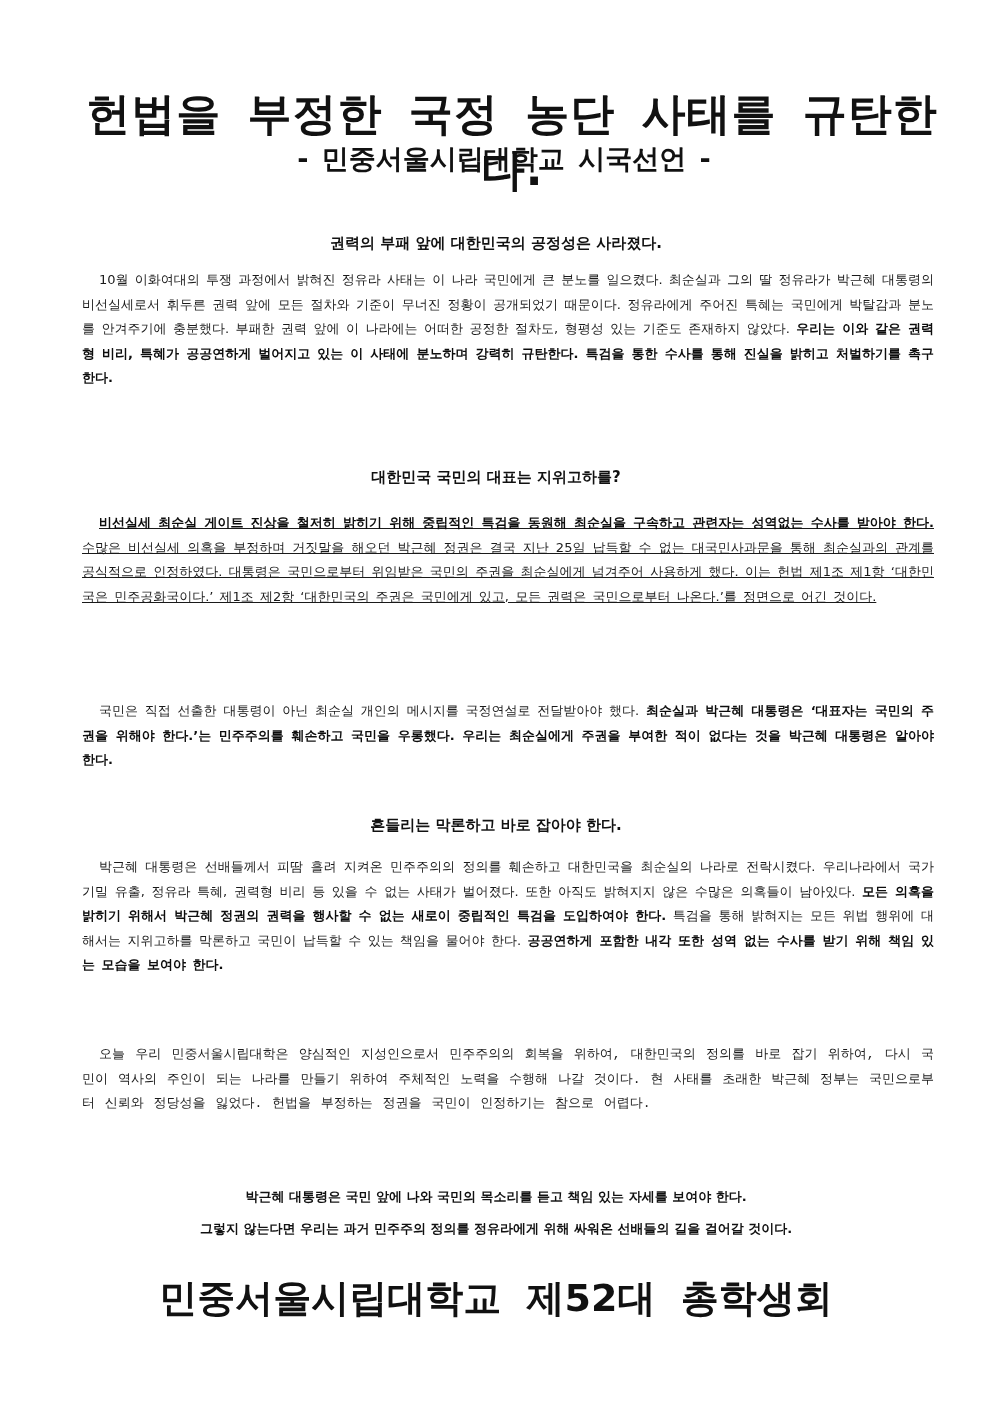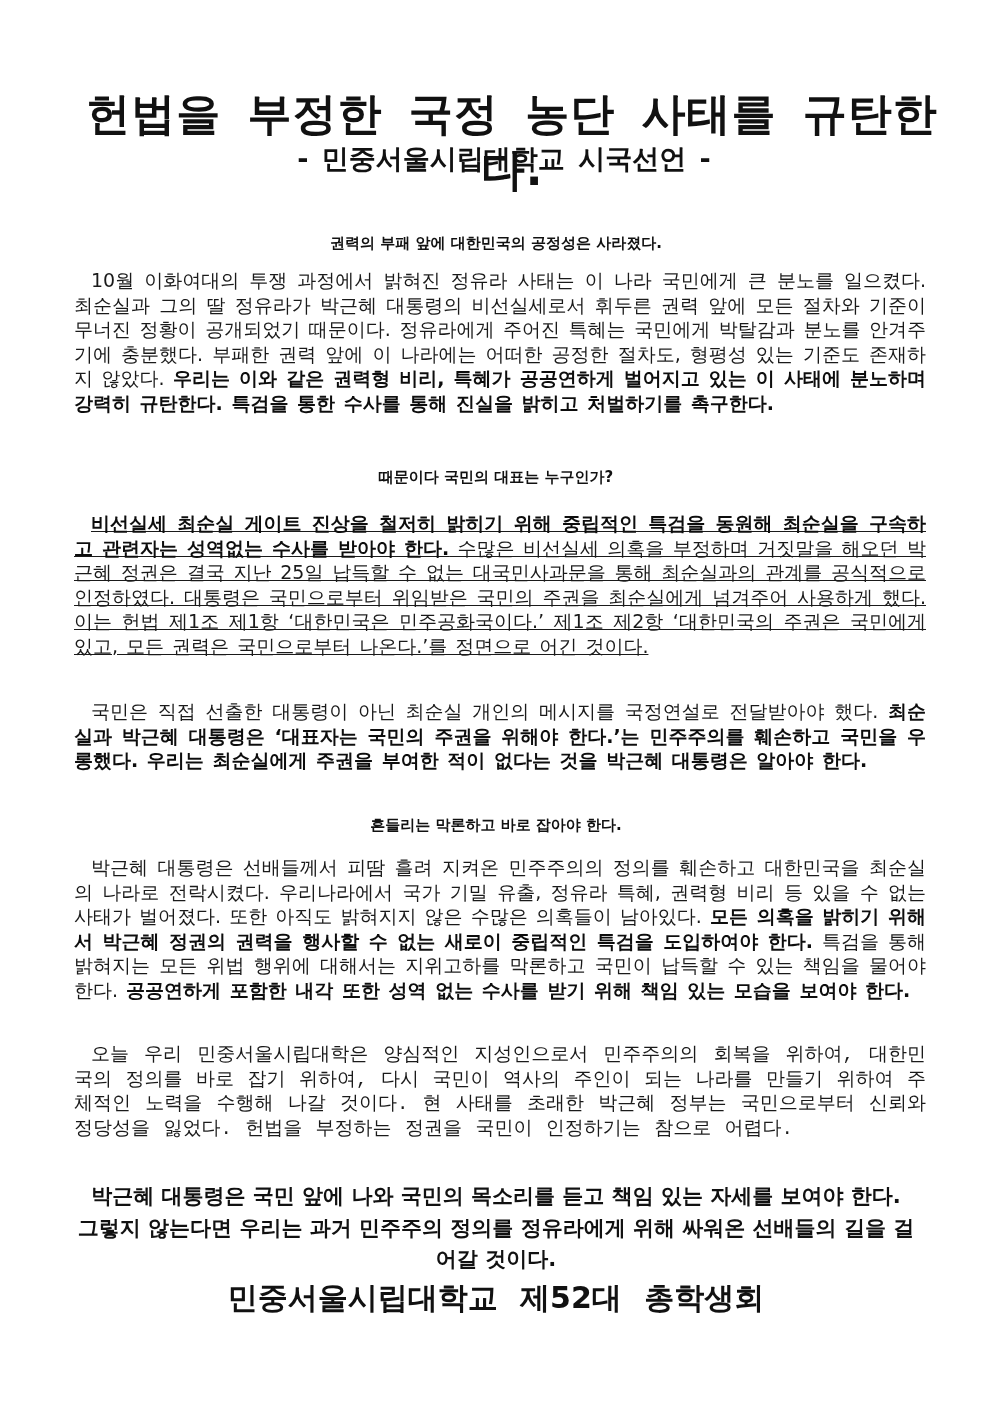--- a/index.html
+++ b/index.html
@@ -51,71 +51,71 @@
       left: 0;
       width: 852px;
       text-align: center;
       font-size: 15px;
       font-weight: bold;
       line-height: 30px;
       margin: 0;
     }
     .para {
       position: absolute;
-      left: 4px;
+      left: 12px;
       width: 852px;
-      font-size: 19px;
+      font-size: 13px;
       line-height: 24.5px;
       text-align: justify;
       text-indent: 17px;
       word-spacing: 2px;
       margin: 0;
       color: #1a1a1a;
     }
     .para .strong {
       font-weight: bold;
       color: #0d0d0d;
     }
     .closing {
       position: absolute;
       left: 0;
       width: 852px;
       text-align: center;
-      font-size: 21px;
+      font-size: 13px;
       font-weight: bold;
       line-height: 31px;
       margin: 0;
     }
     .signature {
       position: absolute;
       left: 0;
       top: 1272px;
       width: 852px;
       text-align: center;
-      font-size: 30px;
+      font-size: 38px;
       font-weight: bold;
       word-spacing: 12px;
       line-height: 52px;
       margin: 0;
     }
   </style>
 </head>
 <body>
 
 <div class="page">
 
   <h1 class="main-title">헌법을 부정한 국정 농단 사태를 규탄한다.</h1>
   <h2 class="sub-title">- 민중서울시립대학교 시국선언 -</h2>
 
   <h3 class="section-heading" style="top:228px;">권력의 부패 앞에 대한민국의 공정성은 사라졌다.</h3>
   <p class="para" style="top:268px;">
     <span>10월 이화여대의 투쟁 과정에서 밝혀진 정유라 사태는 이 나라 국민에게 큰 분노를 일으켰다. 최순실과 그의 딸 정유라가 박근혜 대통령의 비선실세로서 휘두른 권력 앞에 모든 절차와 기준이 무너진 정황이 공개되었기 때문이다. 정유라에게 주어진 특혜는 국민에게 박탈감과 분노를 안겨주기에 충분했다. 부패한 권력 앞에 이 나라에는 어떠한 공정한 절차도, 형평성 있는 기준도 존재하지 않았다. </span><span class="strong">우리는 이와 같은 권력형 비리, 특혜가 공공연하게 벌어지고 있는 이 사태에 분노하며 강력히 규탄한다. 특검을 통한 수사를 통해 진실을 밝히고 처벌하기를 촉구한다.</span>
   </p>
 
-  <h3 class="section-heading" style="top:462px;">때문이다 국민의 대표는 누구인가?</h3>
+  <h3 class="section-heading" style="top:462px;">대한민국 국민의 대표는 지위고하를?</h3>
   <p class="para" style="top:511px;text-decoration:underline;">
     <span class="strong">비선실세 최순실 게이트 진상을 철저히 밝히기 위해 중립적인 특검을 동원해 최순실을 구속하고 관련자는 성역없는 수사를 받아야 한다.</span><span> 수많은 비선실세 의혹을 부정하며 거짓말을 해오던 박근혜 정권은 결국 지난 25일 납득할 수 없는 대국민사과문을 통해 최순실과의 관계를 공식적으로 인정하였다. 대통령은 국민으로부터 위임받은 국민의 주권을 최순실에게 넘겨주어 사용하게 했다. 이는 헌법 제1조 제1항 ‘대한민국은 민주공화국이다.’ 제1조 제2항 ‘대한민국의 주권은 국민에게 있고, 모든 권력은 국민으로부터 나온다.’를 정면으로 어긴 것이다.</span>
   </p>
   <p class="para" style="top:699px;">
     <span>국민은 직접 선출한 대통령이 아닌 최순실 개인의 메시지를 국정연설로 전달받아야 했다. </span><span class="strong">최순실과 박근혜 대통령은 ‘대표자는 국민의 주권을 위해야 한다.’는 민주주의를 훼손하고 국민을 우롱했다. 우리는 최순실에게 주권을 부여한 적이 없다는 것을 박근혜 대통령은 알아야 한다.</span>
   </p>
 
   <h3 class="section-heading" style="top:810px;">흔들리는 막론하고 바로 잡아야 한다.</h3>
   <p class="para" style="top:855px;">
     <span>박근혜 대통령은 선배들께서 피땀 흘려 지켜온 민주주의의 정의를 훼손하고 대한민국을 최순실의 나라로 전락시켰다. 우리나라에서 국가 기밀 유출, 정유라 특혜, 권력형 비리 등 있을 수 없는 사태가 벌어졌다. 또한 아직도 밝혀지지 않은 수많은 의혹들이 남아있다. </span><span class="strong">모든 의혹을 밝히기 위해서 박근혜 정권의 권력을 행사할 수 없는 새로이 중립적인 특검을 도입하여야 한다.</span><span> 특검을 통해 밝혀지는 모든 위법 행위에 대해서는 지위고하를 막론하고 국민이 납득할 수 있는 책임을 물어야 한다. </span><span class="strong">공공연하게 포함한 내각 또한 성역 없는 수사를 받기 위해 책임 있는 모습을 보여야 한다.</span>

